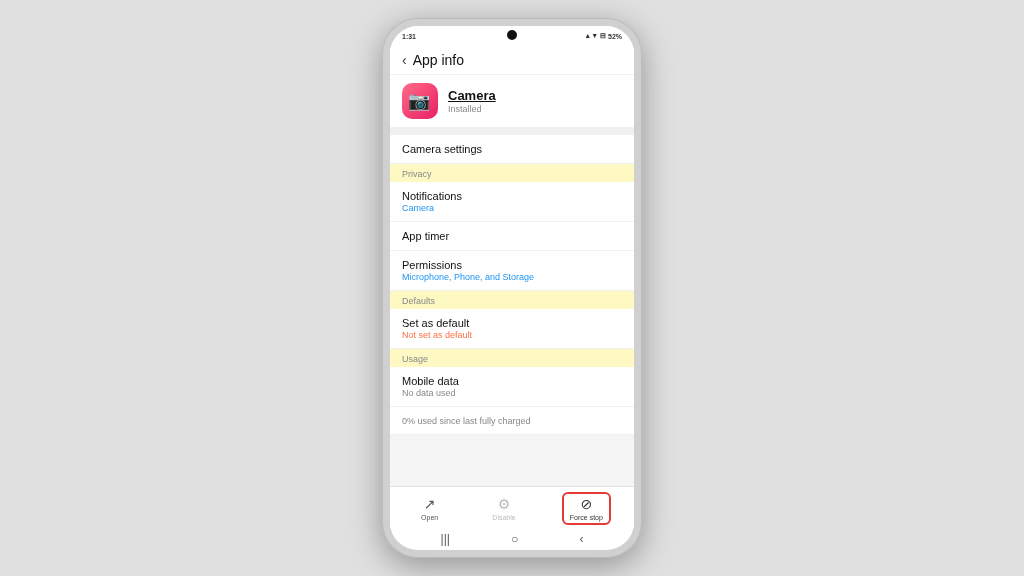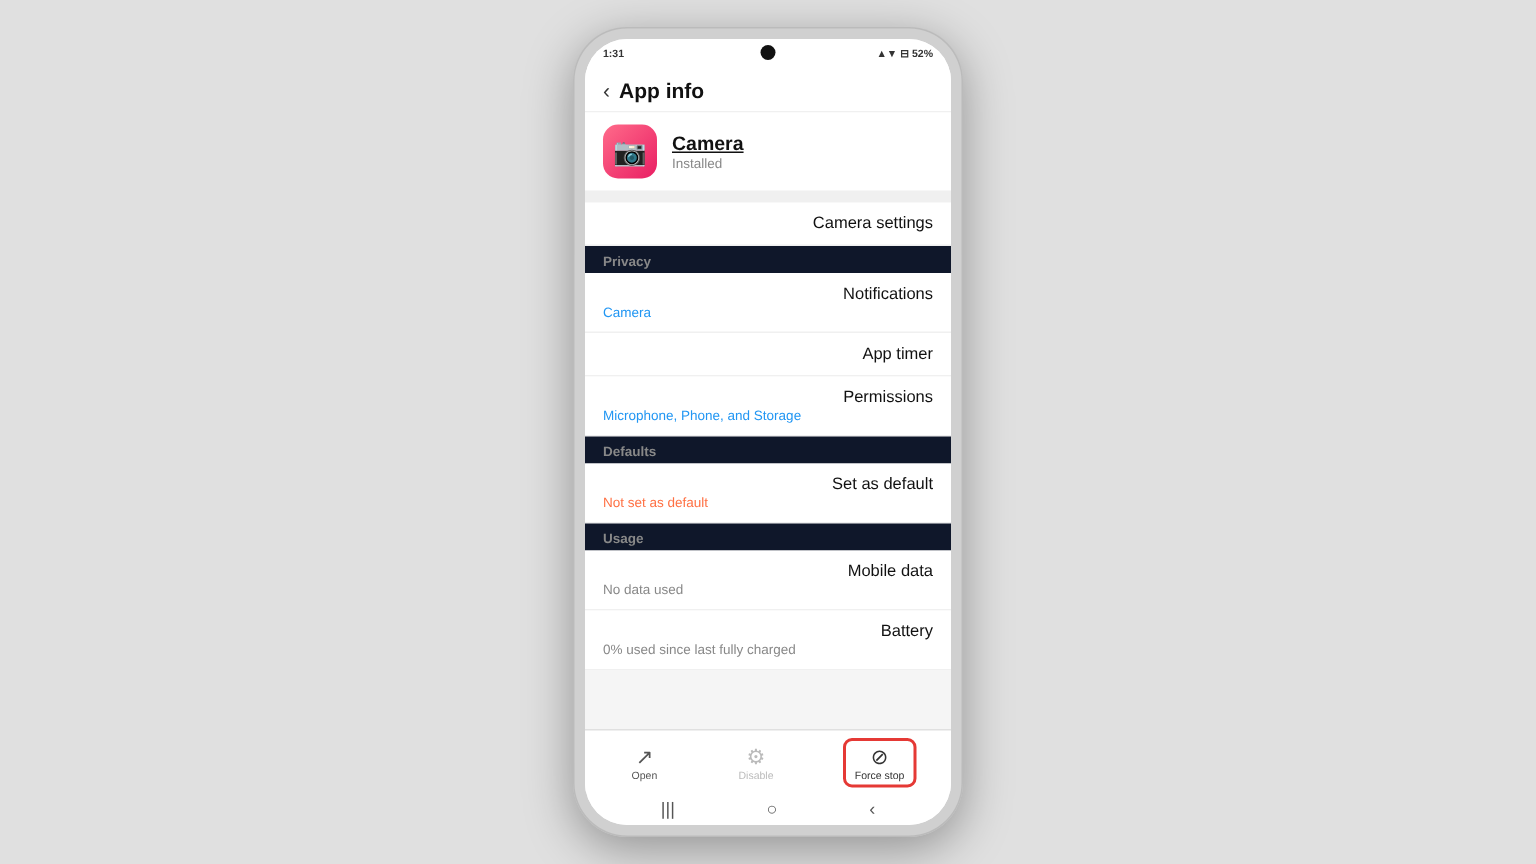--- a/index.html
+++ b/index.html
@@ -72,21 +72,21 @@
       align-items: center;
       gap: 6px;
       border-bottom: 1px solid #f0f0f0;
     }
     .back-arrow {
       font-size: 14px;
       color: #333;
     }
     .header-title {
       font-size: 14px;
-      font-weight: 700;
+      font-weight: 400;
       color: #111;
     }
 
     
     .app-info-block {
       background: #fff;
       padding: 8px 12px;
       display: flex;
       align-items: center;
       gap: 10px;
@@ -117,36 +117,35 @@
     .menu-item {
       background: #fff;
       padding: 8px 12px;
       border-bottom: 1px solid #f0f0f0;
       cursor: pointer;
     }
     .menu-item-title {
       font-size: 11px;
       font-weight: 500;
       color: #111;
-      text-align: right;
     }
     .menu-item-subtitle {
       font-size: 9px;
       color: #2196F3;
       margin-top: 1px;
     }
     .menu-item-subtitle.orange { color: #ff7043; }
     .menu-item-subtitle.gray { color: #888; }
 
     .section-header {
-      background: #0f172a;
+      background: #fef9c3;
       padding: 5px 22px 3px 12px;
       font-size: 9px;
       color: #888;
-      font-weight: 700;
+      font-weight: 400;
     }
 
     
     .bottom-bar {
       background: #fff;
       border-top: 1px solid #e0e0e0;
       display: flex;
       justify-content: space-around;
       align-items: center;
       padding: 5px 4px 3px 4px;
@@ -234,21 +233,20 @@
           <div class="menu-item">
             <div class="menu-item-title">Set as default</div>
             <div class="menu-item-subtitle orange">Not set as default</div>
           </div>
           <div class="section-header">Usage</div>
           <div class="menu-item">
             <div class="menu-item-title">Mobile data</div>
             <div class="menu-item-subtitle gray">No data used</div>
           </div>
           <div class="menu-item">
-            <div class="menu-item-title">Battery</div>
             <div class="menu-item-subtitle gray">0% used since last fully charged</div>
           </div>
         </div>
 
       <div class="bottom-bar" id="bottom-bar">
       <div class="bottom-btn">
             <span class="bottom-btn-icon">↗</span>
             <span class="bottom-btn-label">Open</span>
           </div>
           <div class="bottom-btn disabled">

